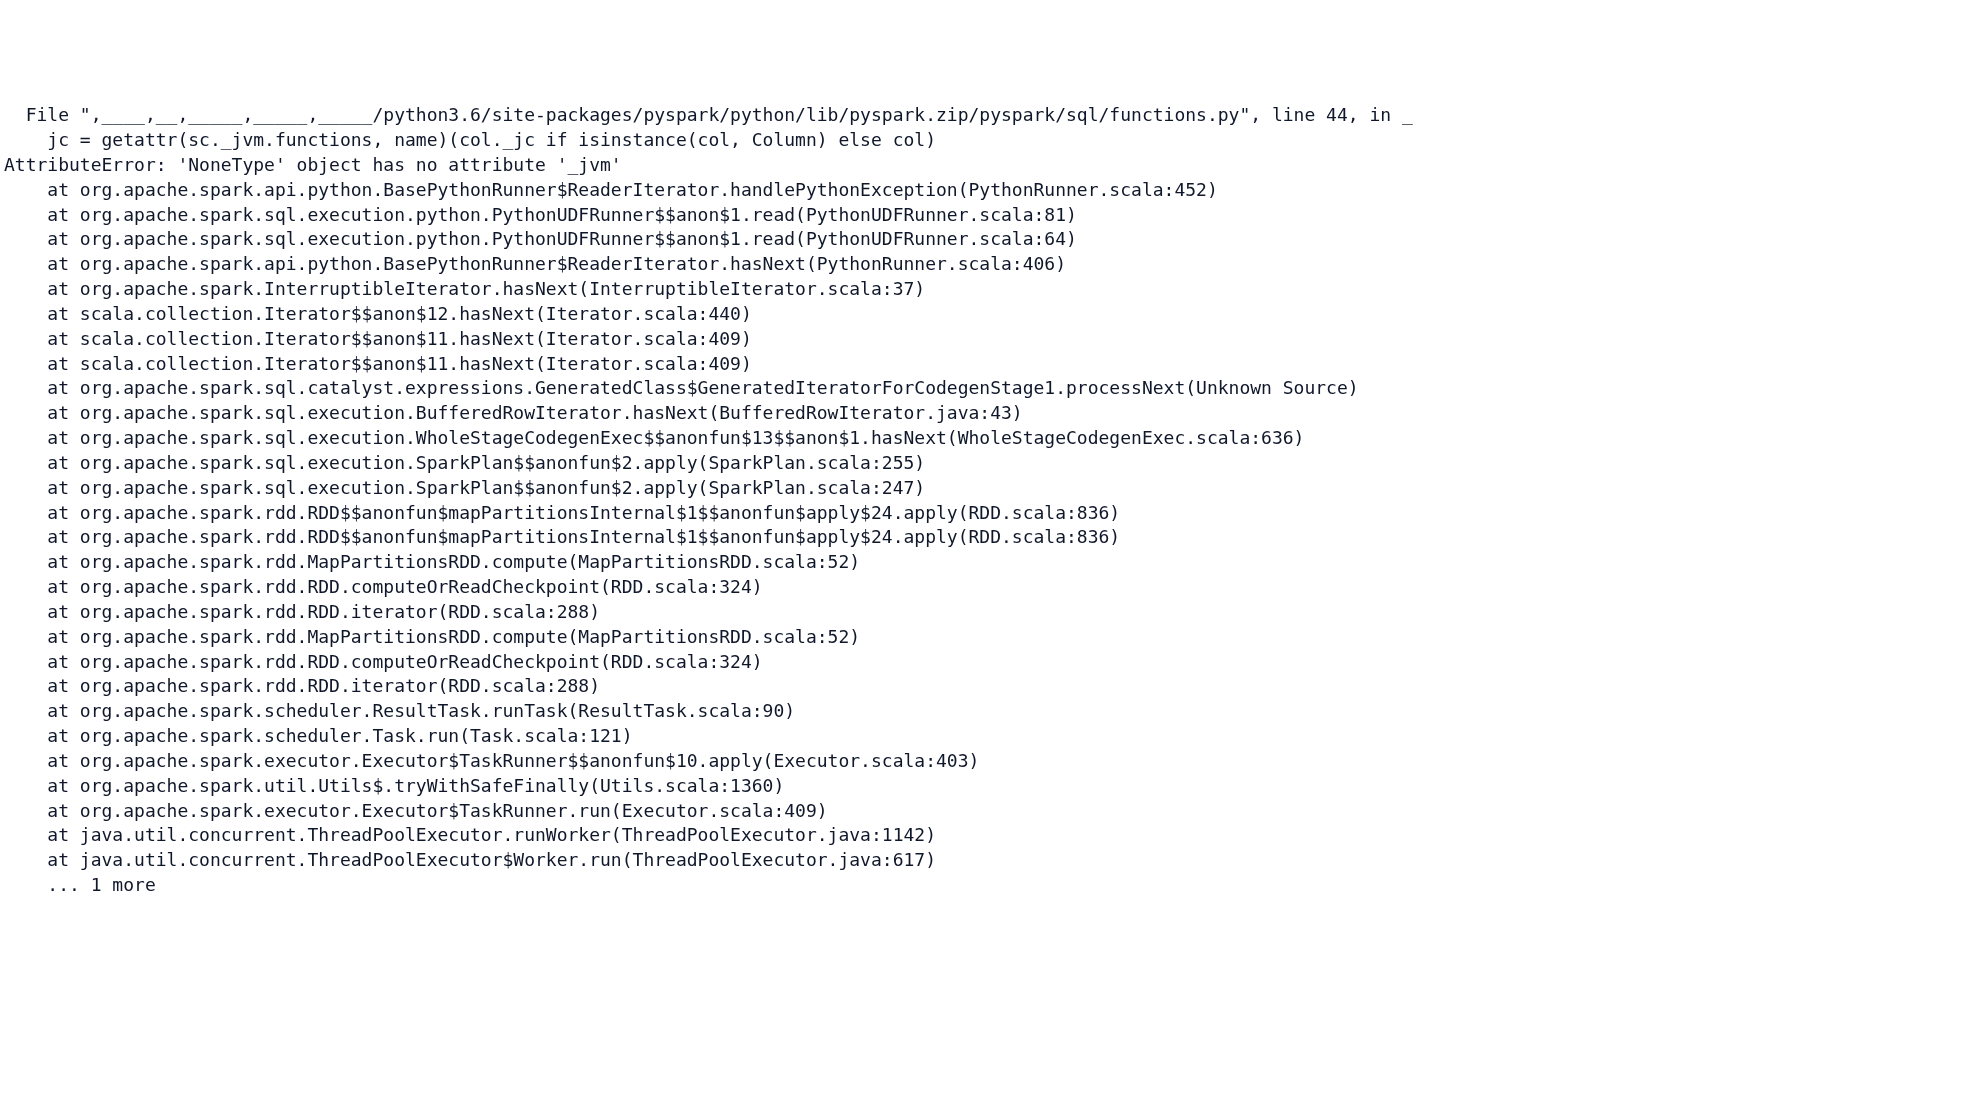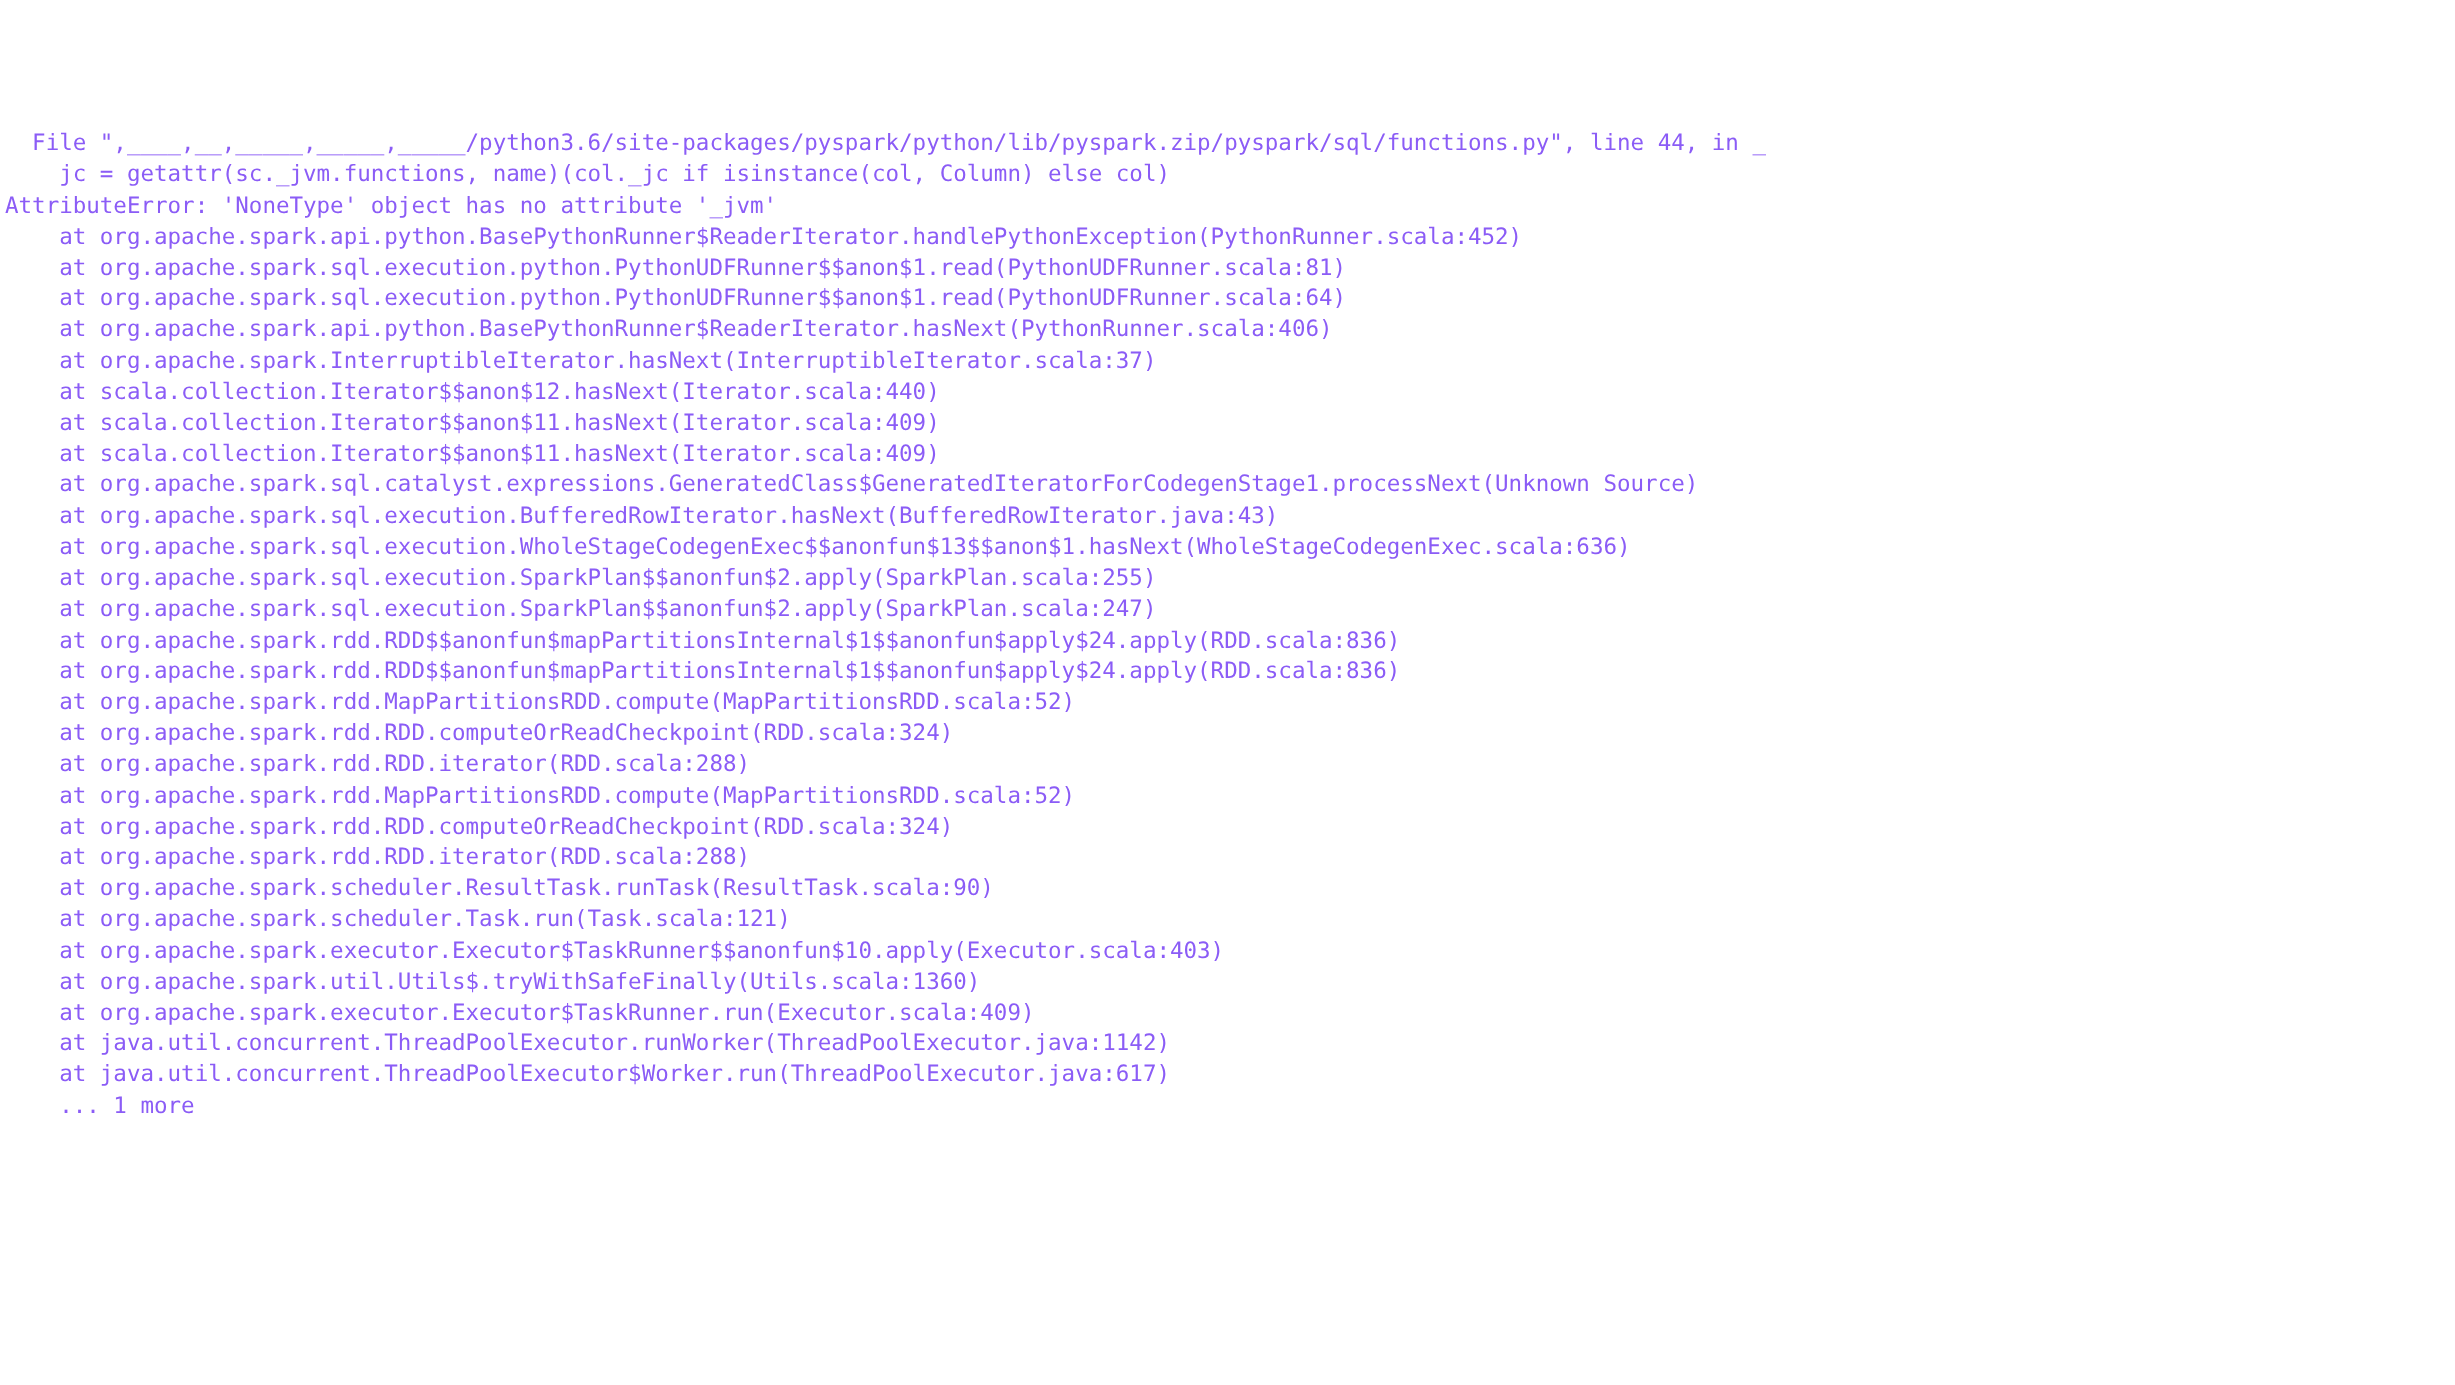--- a/index.html
+++ b/index.html
@@ -11,21 +11,21 @@
       background: #ffffff;
       font-family: 'Menlo', 'Monaco', 'Consolas', monospace;
       font-size: 18px;
       line-height: 1.38;
       color: #a52a2a;
       padding: 4px 0 20px 4px;
       white-space: pre;
       overflow-x: auto;
     }
     .traceback {
-      color: #8b5cf6;
+      color: #0f172a;
     }
     .line {
       display: block;
     }
   </style>
 </head>
 <body>
 
 
 

